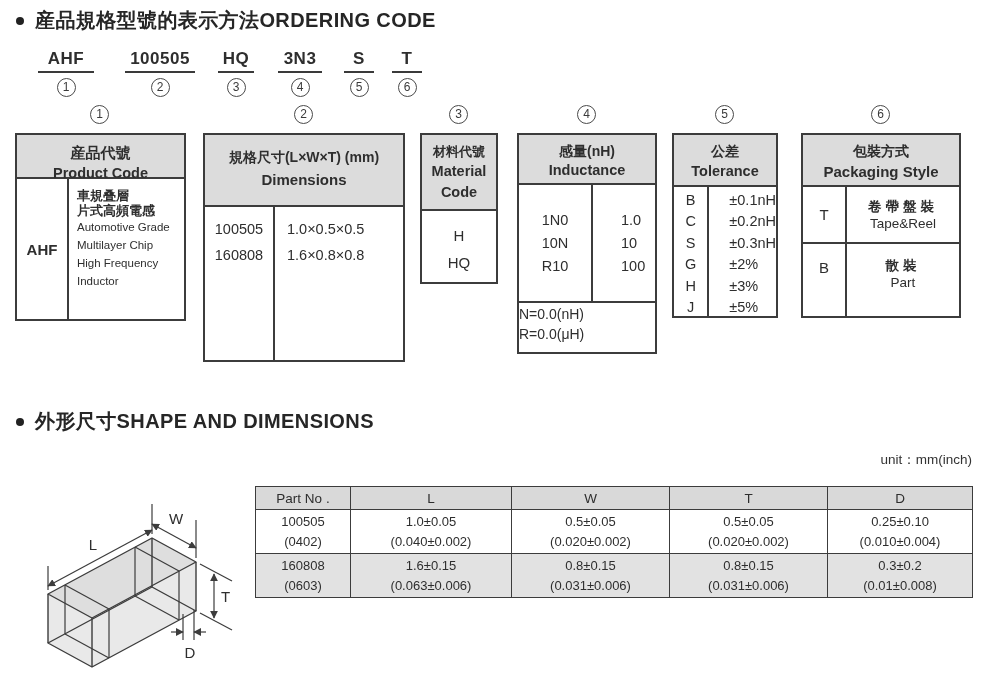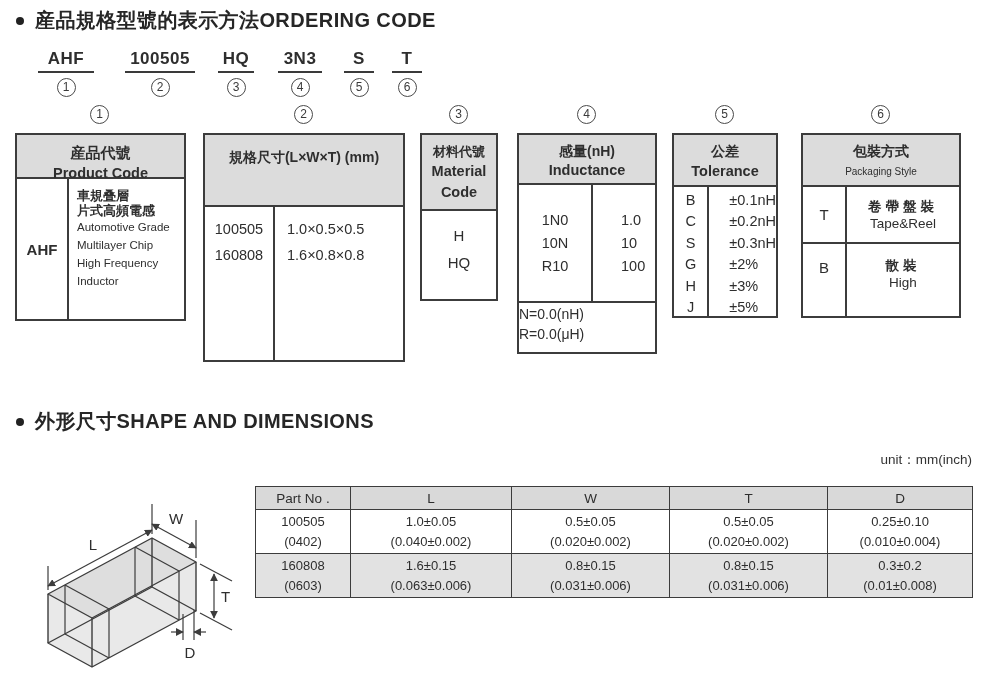--- a/index.html
+++ b/index.html
@@ -23,21 +23,21 @@
   .boxnum { position:absolute; top:105px; }
 
   
   .obox { position:absolute; top:133px; border:2px solid #3c3c3c; background:#fff; display:flex; flex-direction:column; }
   .obox .hd { background:#dcdcdc; border-bottom:2px solid #3c3c3c; text-align:center; flex:0 0 auto; }
   .obox .hd .cn { font-weight:bold; }
   .vline { border-right:2px solid #3c3c3c; }
 
   .box-product { left:15px;  width:171px; height:188px; }
   .box-dim     { left:203px; width:202px; height:229px; }
-  .box-mat     { left:420px; width:78px;  height:168px; }
+  .box-mat     { left:420px; width:78px;  height:151px; }
   .box-ind     { left:517px; width:140px; height:221px; }
   .box-tol     { left:672px; width:106px; height:185px; }
   .box-pkg     { left:801px; width:160px; height:185px; }
 
   .box-product .hd { height:44px; padding-top:7px; }
   .box-product .hd .cn { font-size:15px; line-height:22px; }
   .box-product .hd .en { font-size:14.5px; line-height:19px; font-weight:bold; }
   .box-product .bd { flex:1; display:flex; }
   .box-product .code-cell { width:52px; display:flex; align-items:center; justify-content:center; font-size:15px; font-weight:bold; }
   .box-product .desc-cell { flex:1; padding:9px 2px 0 8px; }
@@ -67,21 +67,21 @@
 
   .box-tol .hd { height:52px; padding-top:6px; }
   .box-tol .hd .cn { font-size:14px; line-height:21px; }
   .box-tol .hd .en { font-size:14.5px; line-height:19px; font-weight:bold; }
   .box-tol .bd { flex:1; display:flex; }
   .box-tol .c1 { width:40px; text-align:center; padding-top:3px; font-size:14.5px; line-height:21.4px; }
   .box-tol .c2 { flex:1; padding:3px 0 0 20px; font-size:14.5px; line-height:21.4px; }
 
   .box-pkg .hd { height:52px; padding-top:6px; }
   .box-pkg .hd .cn { font-size:14px; line-height:21px; }
-  .box-pkg .hd .en { font-size:10px; line-height:19px; font-weight:normal; }
+  .box-pkg .hd .en { font-size:15px; line-height:19px; font-weight:bold; }
   .box-pkg .r1 { display:flex; height:57px; border-bottom:2px solid #3c3c3c; }
   .box-pkg .r2 { display:flex; flex:1; }
   .box-pkg .letter { width:44px; display:flex; justify-content:center; font-size:15px; }
   .box-pkg .r1 .letter { align-items:center; }
   .box-pkg .r2 .letter { align-items:flex-start; padding-top:15px; }
   .box-pkg .desc { flex:1; text-align:center; display:flex; flex-direction:column; }
   .box-pkg .r1 .desc { justify-content:center; }
   .box-pkg .r2 .desc { justify-content:flex-start; padding-top:13px; }
   .box-pkg .pcn { font-size:13.5px; font-weight:bold; letter-spacing:4px; line-height:17px; }
   .box-pkg .pen { font-size:13.5px; line-height:17px; }
@@ -151,20 +151,21 @@
       <div class="en-line">Multilayer Chip</div>
       <div class="en-line">High Frequency</div>
       <div class="en-line">Inductor</div>
     </div>
   </div>
 </div>
 
 <div class="obox box-dim">
   <div class="hd">
     <div class="cn">規格尺寸(L×W×T) (mm)</div>
+    <div class="en">Dimensions</div>
   </div>
   <div class="bd">
     <div class="c1 vline">
       <div>100505</div>
       <div>160808</div>
     </div>
     <div class="c2">
       <div>1.0×0.5×0.5</div>
       <div>1.6×0.8×0.8</div>
     </div>
@@ -240,21 +241,21 @@
     <div class="letter vline">T</div>
     <div class="desc">
       <div class="pcn">卷帶盤裝</div>
       <div class="pen">Tape&amp;Reel</div>
     </div>
   </div>
   <div class="r2">
     <div class="letter vline">B</div>
     <div class="desc">
       <div class="pcn">散裝</div>
-      <div class="pen">High</div>
+      <div class="pen">Part</div>
     </div>
   </div>
 </div>
 
 <div class="abs sec-title" style="left:16px; top:408px;">
   <span class="bullet"></span>
   <span>外形尺寸SHAPE AND DIMENSIONS</span>
 </div>
 
 <div class="abs unit-note">unit：mm(inch)</div>

